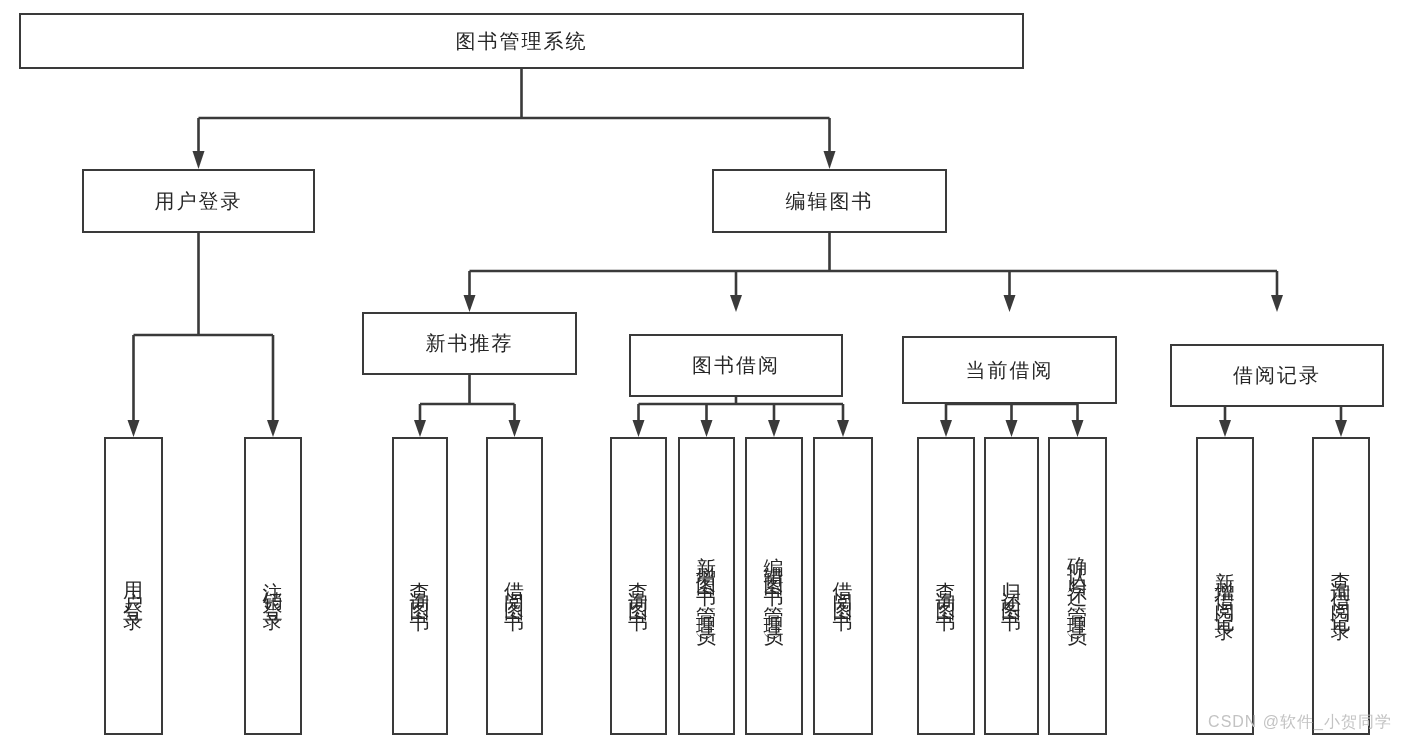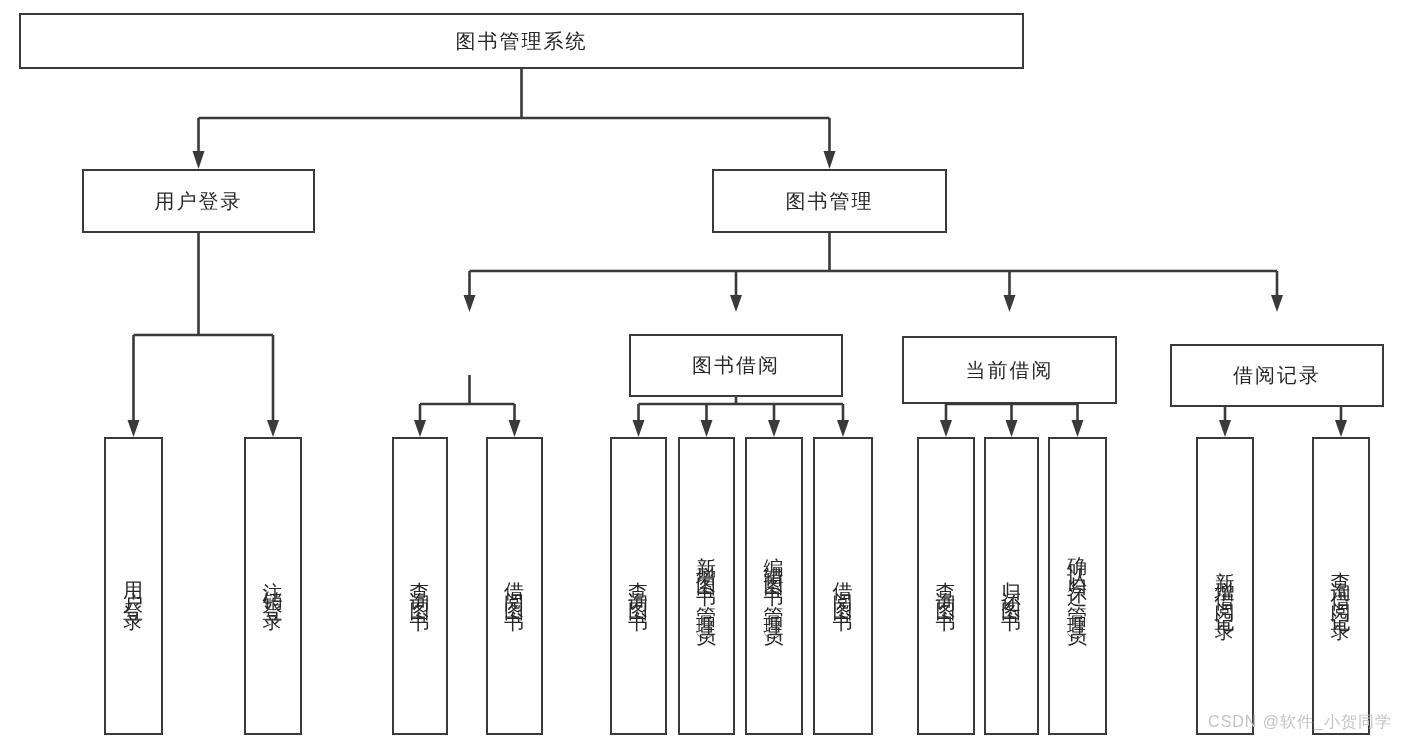--- a/index.html
+++ b/index.html
@@ -90,23 +90,26 @@
   </svg>
 
   <div class="box" style="left:19px; top:13px; width:1005px; height:56px;">
     <span class="lbl">图书管理系统</span>
   </div>
 
   <div class="box" style="left:82px; top:169px; width:233px; height:64px;">
     <span class="lbl">用户登录</span>
   </div>
   <div class="box" style="left:712px; top:169px; width:235px; height:64px;">
-    <span class="lbl">图书管理</span>
+    <span class="lbl">编辑图书</span>
   </div>
 
+  <div class="box" style="left:362px; top:312px; width:215px; height:63px;">
+    <span class="lbl">新书推荐</span>
+  </div>
   <div class="box" style="left:629px; top:312px; width:214px; height:63px;margin-top:22px;">
     <span class="lbl">图书借阅</span>
   </div>
   <div class="box" style="left:902px; top:312px; width:215px; height:68px;margin-top:24px;">
     <span class="lbl">当前借阅</span>
   </div>
   <div class="box" style="left:1170px; top:312px; width:214px; height:63px;margin-top:32px;">
     <span class="lbl">借阅记录</span>
   </div>
 

